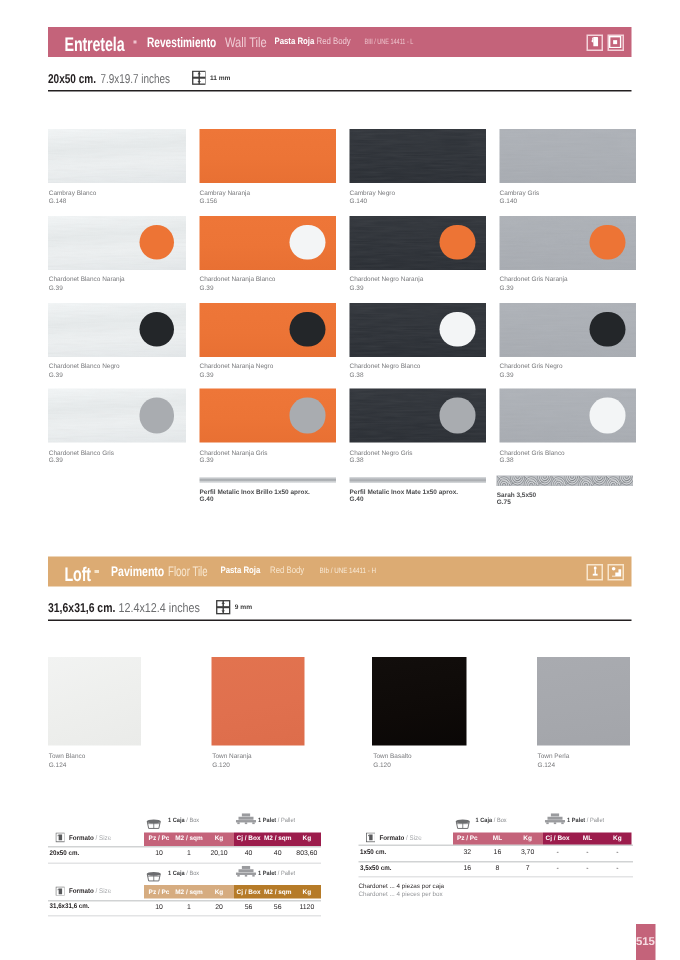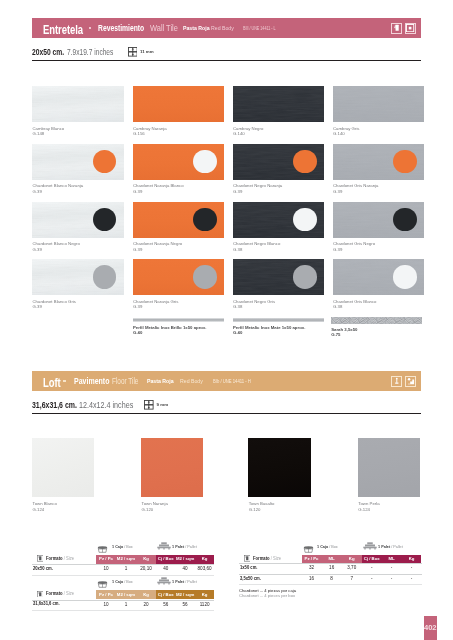--- a/index.html
+++ b/index.html
@@ -528,14 +528,14 @@
 <div class="fmtlbl" style="left:240px;top:577.2px;"><span class="b">3,5x50 cm.</span></div>
 <div class="dcell" style="left:301.5px;top:575.4px;width:20.1px;height:8px;">16</div>
 <div class="dcell" style="left:321.6px;top:575.4px;width:20.1px;height:8px;">8</div>
 <div class="dcell" style="left:341.7px;top:575.4px;width:20.1px;height:8px;">7</div>
 <div class="dcell" style="left:361.8px;top:575.4px;width:19.9px;height:8px;">-</div>
 <div class="dcell" style="left:381.7px;top:575.4px;width:19.9px;height:8px;">-</div>
 <div class="dcell" style="left:401.6px;top:575.4px;width:19.9px;height:8px;">-</div>
 <div class="hline" style="left:239px;top:584.4px;width:182.5px;background:#e3e4e5;"></div>
 <div class="note" style="left:239px;top:588.5px;color:#231f20;">Chardonet ... 4 piezas por caja</div>
 <div class="note" style="left:239px;top:594.4px;color:#939598;">Chardonet ... 4 pieces per box</div>
-<div class="pagenum" style="left:424px;top:616px;width:12.5px;height:24px;background:#c4637a;">402</div>
+<div class="pagenum" style="left:424px;top:616px;width:12.5px;height:24px;background:#c4637a;">515</div>
 </div>
 
 </body></html>

